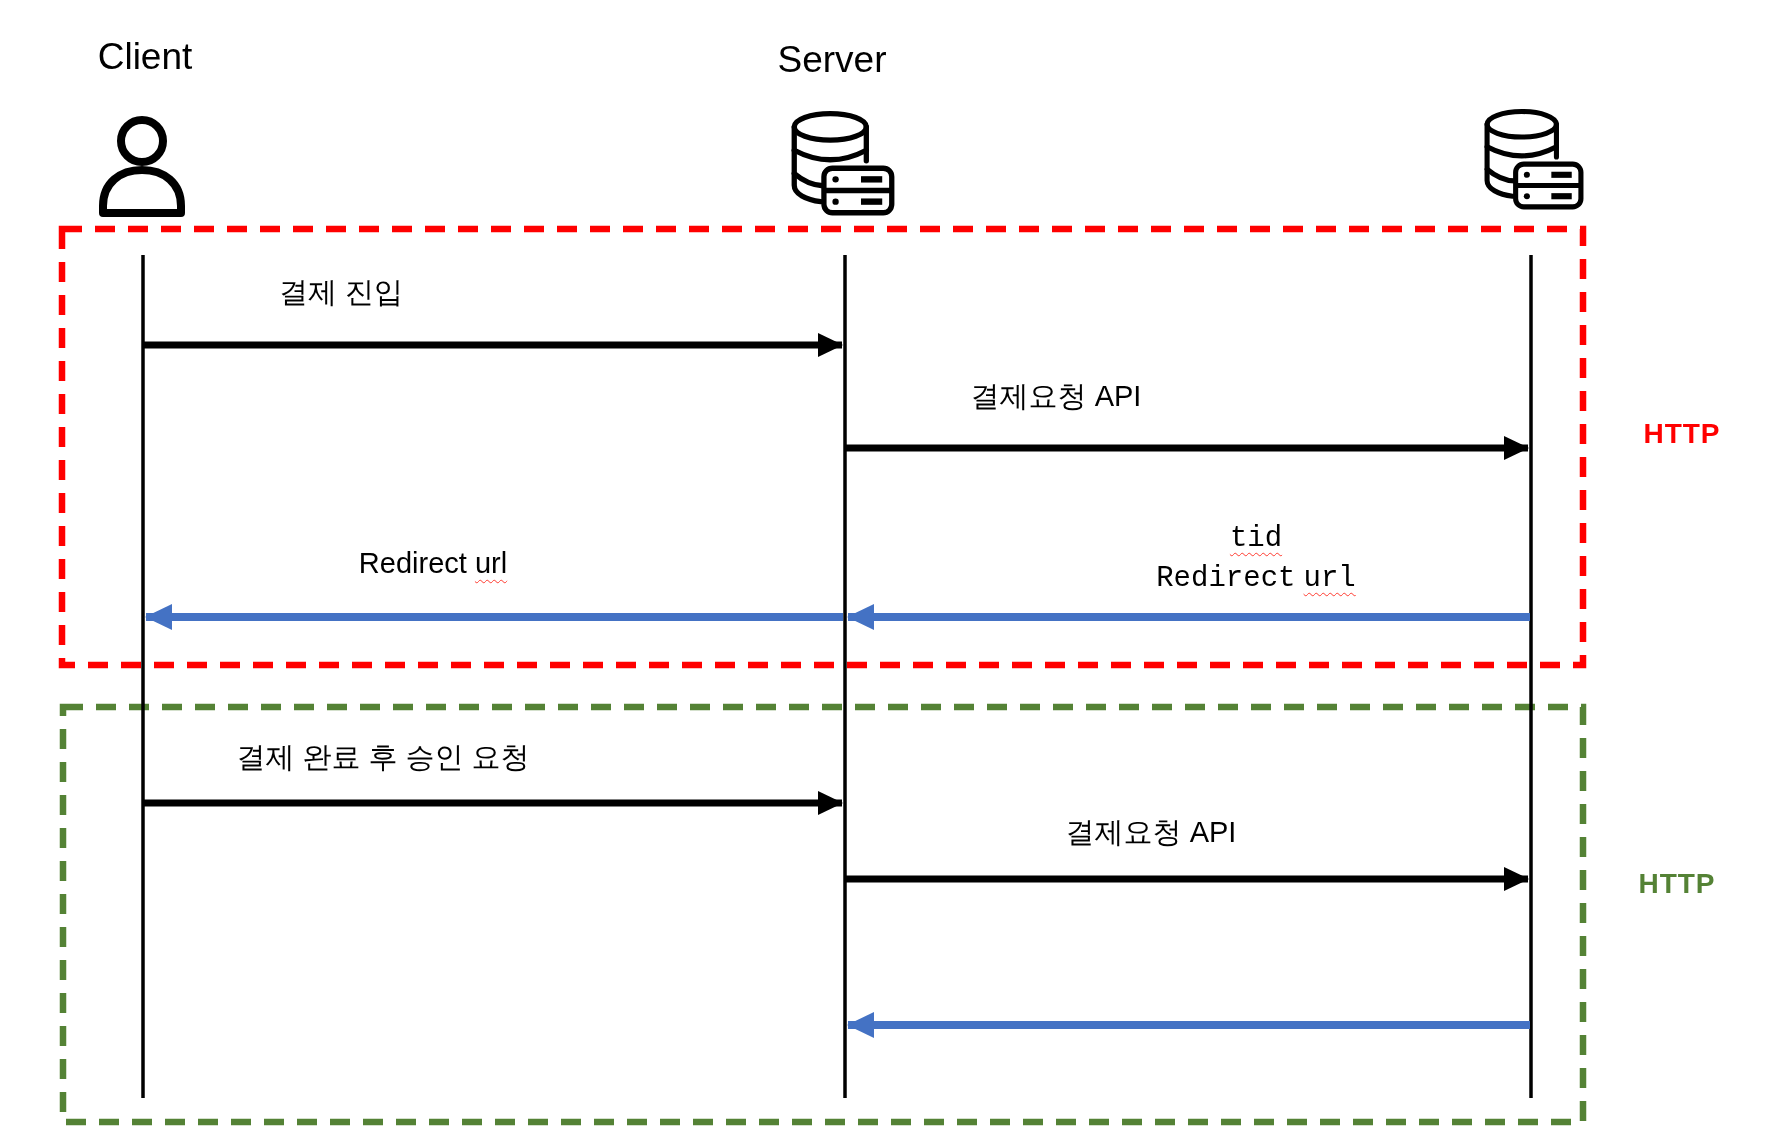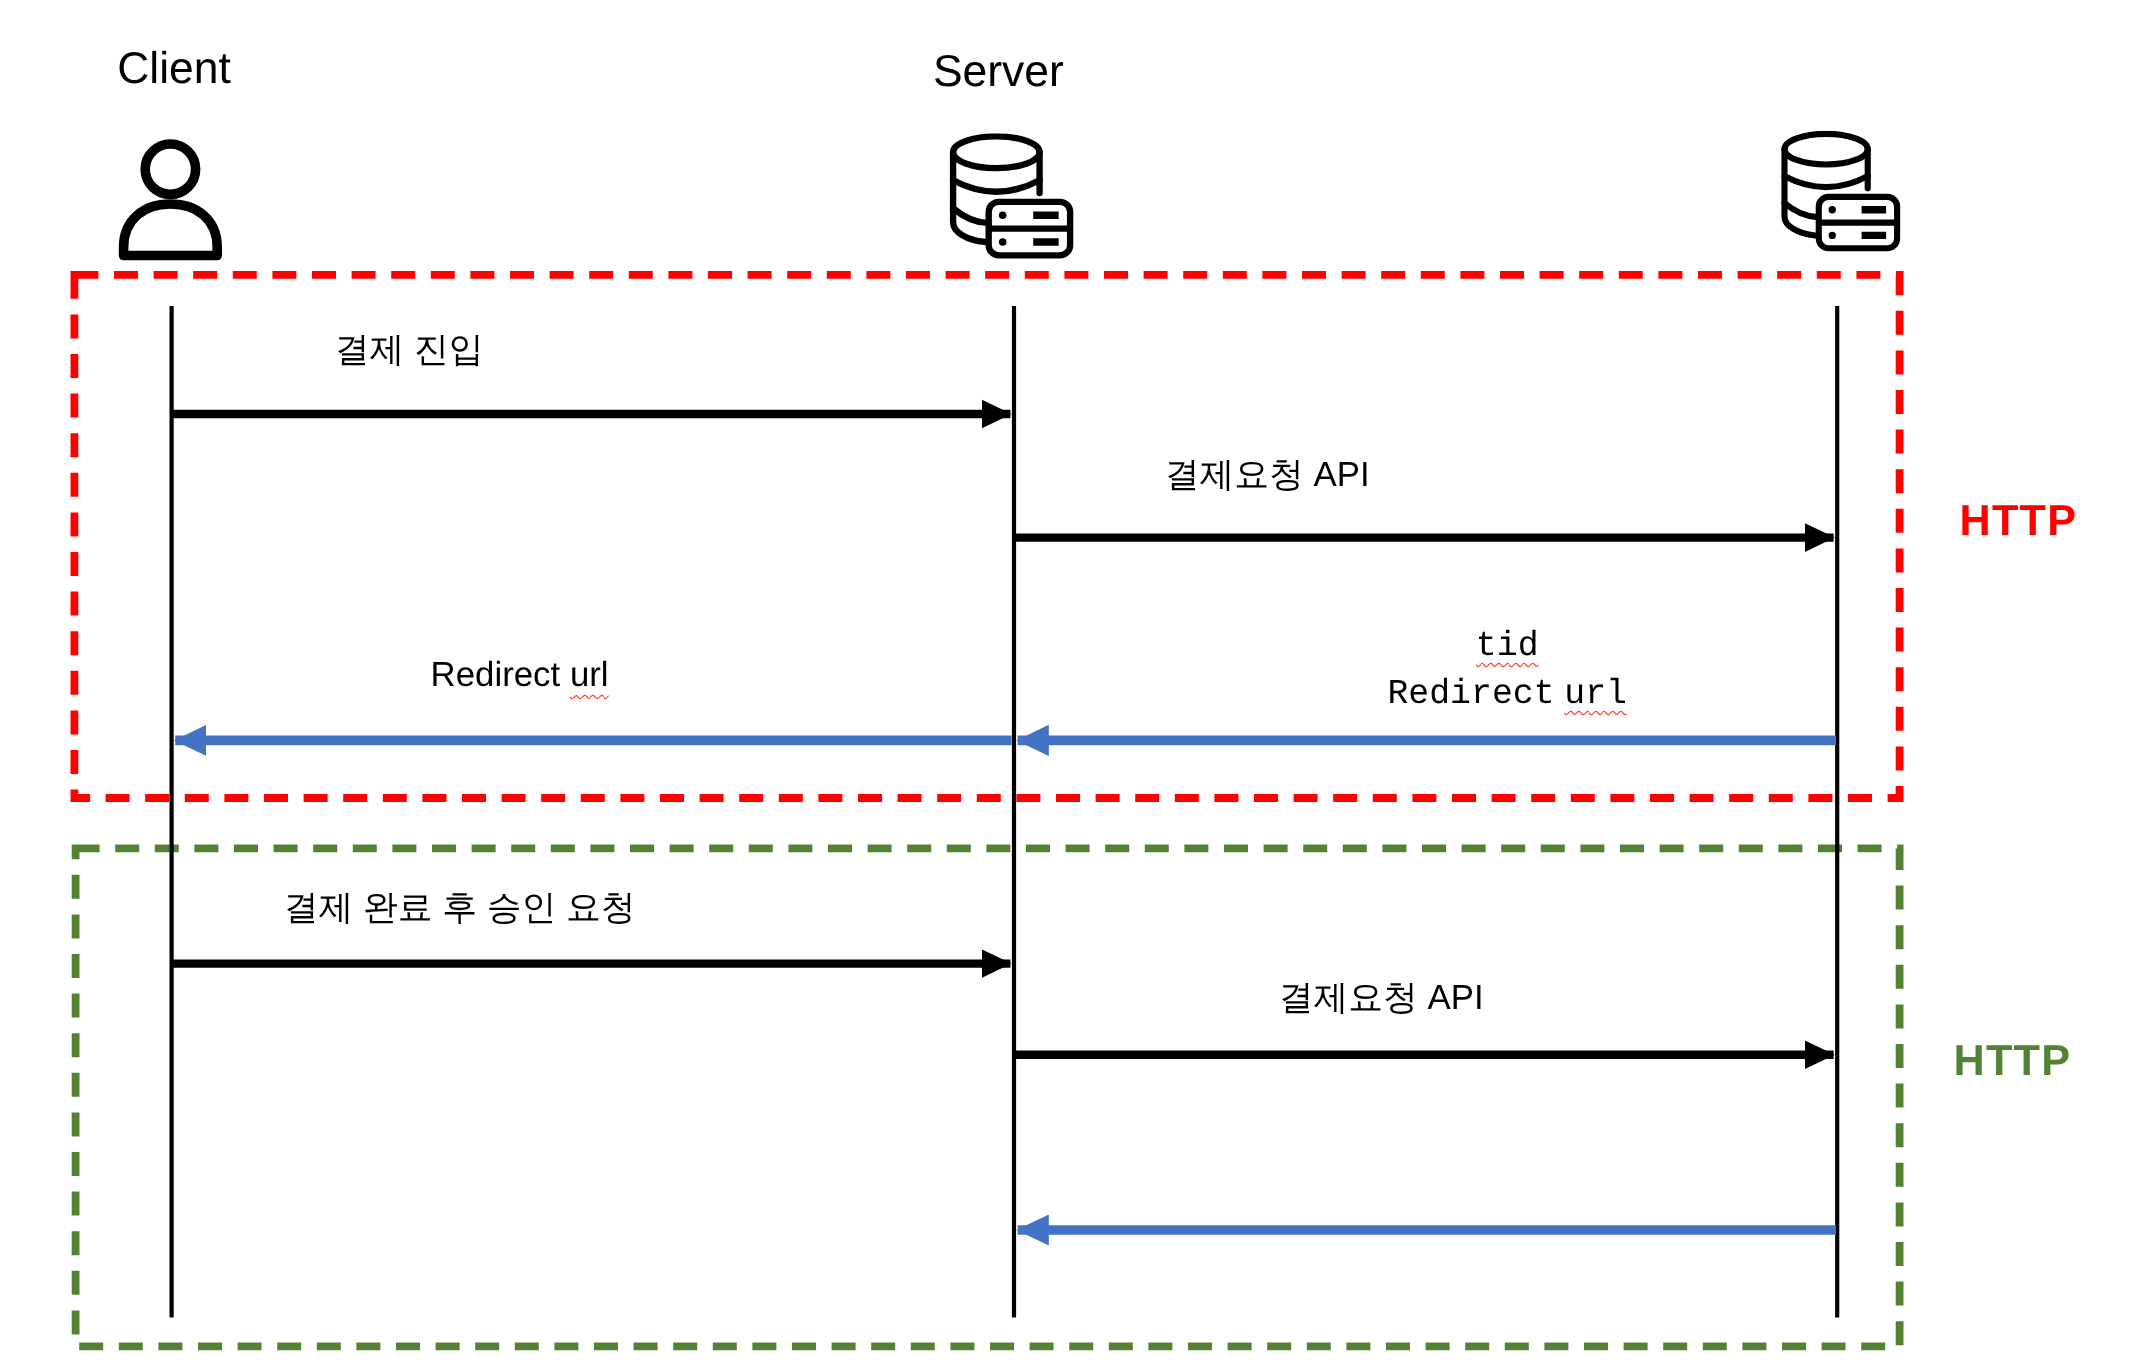--- a/index.html
+++ b/index.html
@@ -6,21 +6,21 @@
   #canvas{
     position:relative;width:1785px;height:1140px;background:#ffffff;overflow:hidden;
     font-family:"Liberation Sans","DejaVu Sans",sans-serif;color:#000;
   }
   #overlay{position:absolute;left:0;top:0;width:1785px;height:1140px;}
   .lbl{
     position:absolute;transform:translate(-50%,-50%);
     font-size:29px;line-height:40px;white-space:nowrap;color:#000;text-align:center;
   }
   .actor-lbl{font-size:37px;line-height:44px;}
-  .http-lbl{font-size:36px;line-height:48px;font-weight:bold;letter-spacing:1px;}
+  .http-lbl{font-size:28px;line-height:48px;font-weight:bold;letter-spacing:1px;}
   .http-red{color:#FF0000;}
   .http-green{color:#548235;}
   .misspell{
     text-decoration-line:underline;
     text-decoration-style:wavy;
     text-decoration-color:#ff3b30;
     text-decoration-thickness:1px;
     text-underline-offset:6px;
   }
   .gap{margin-left:0.28em;}

